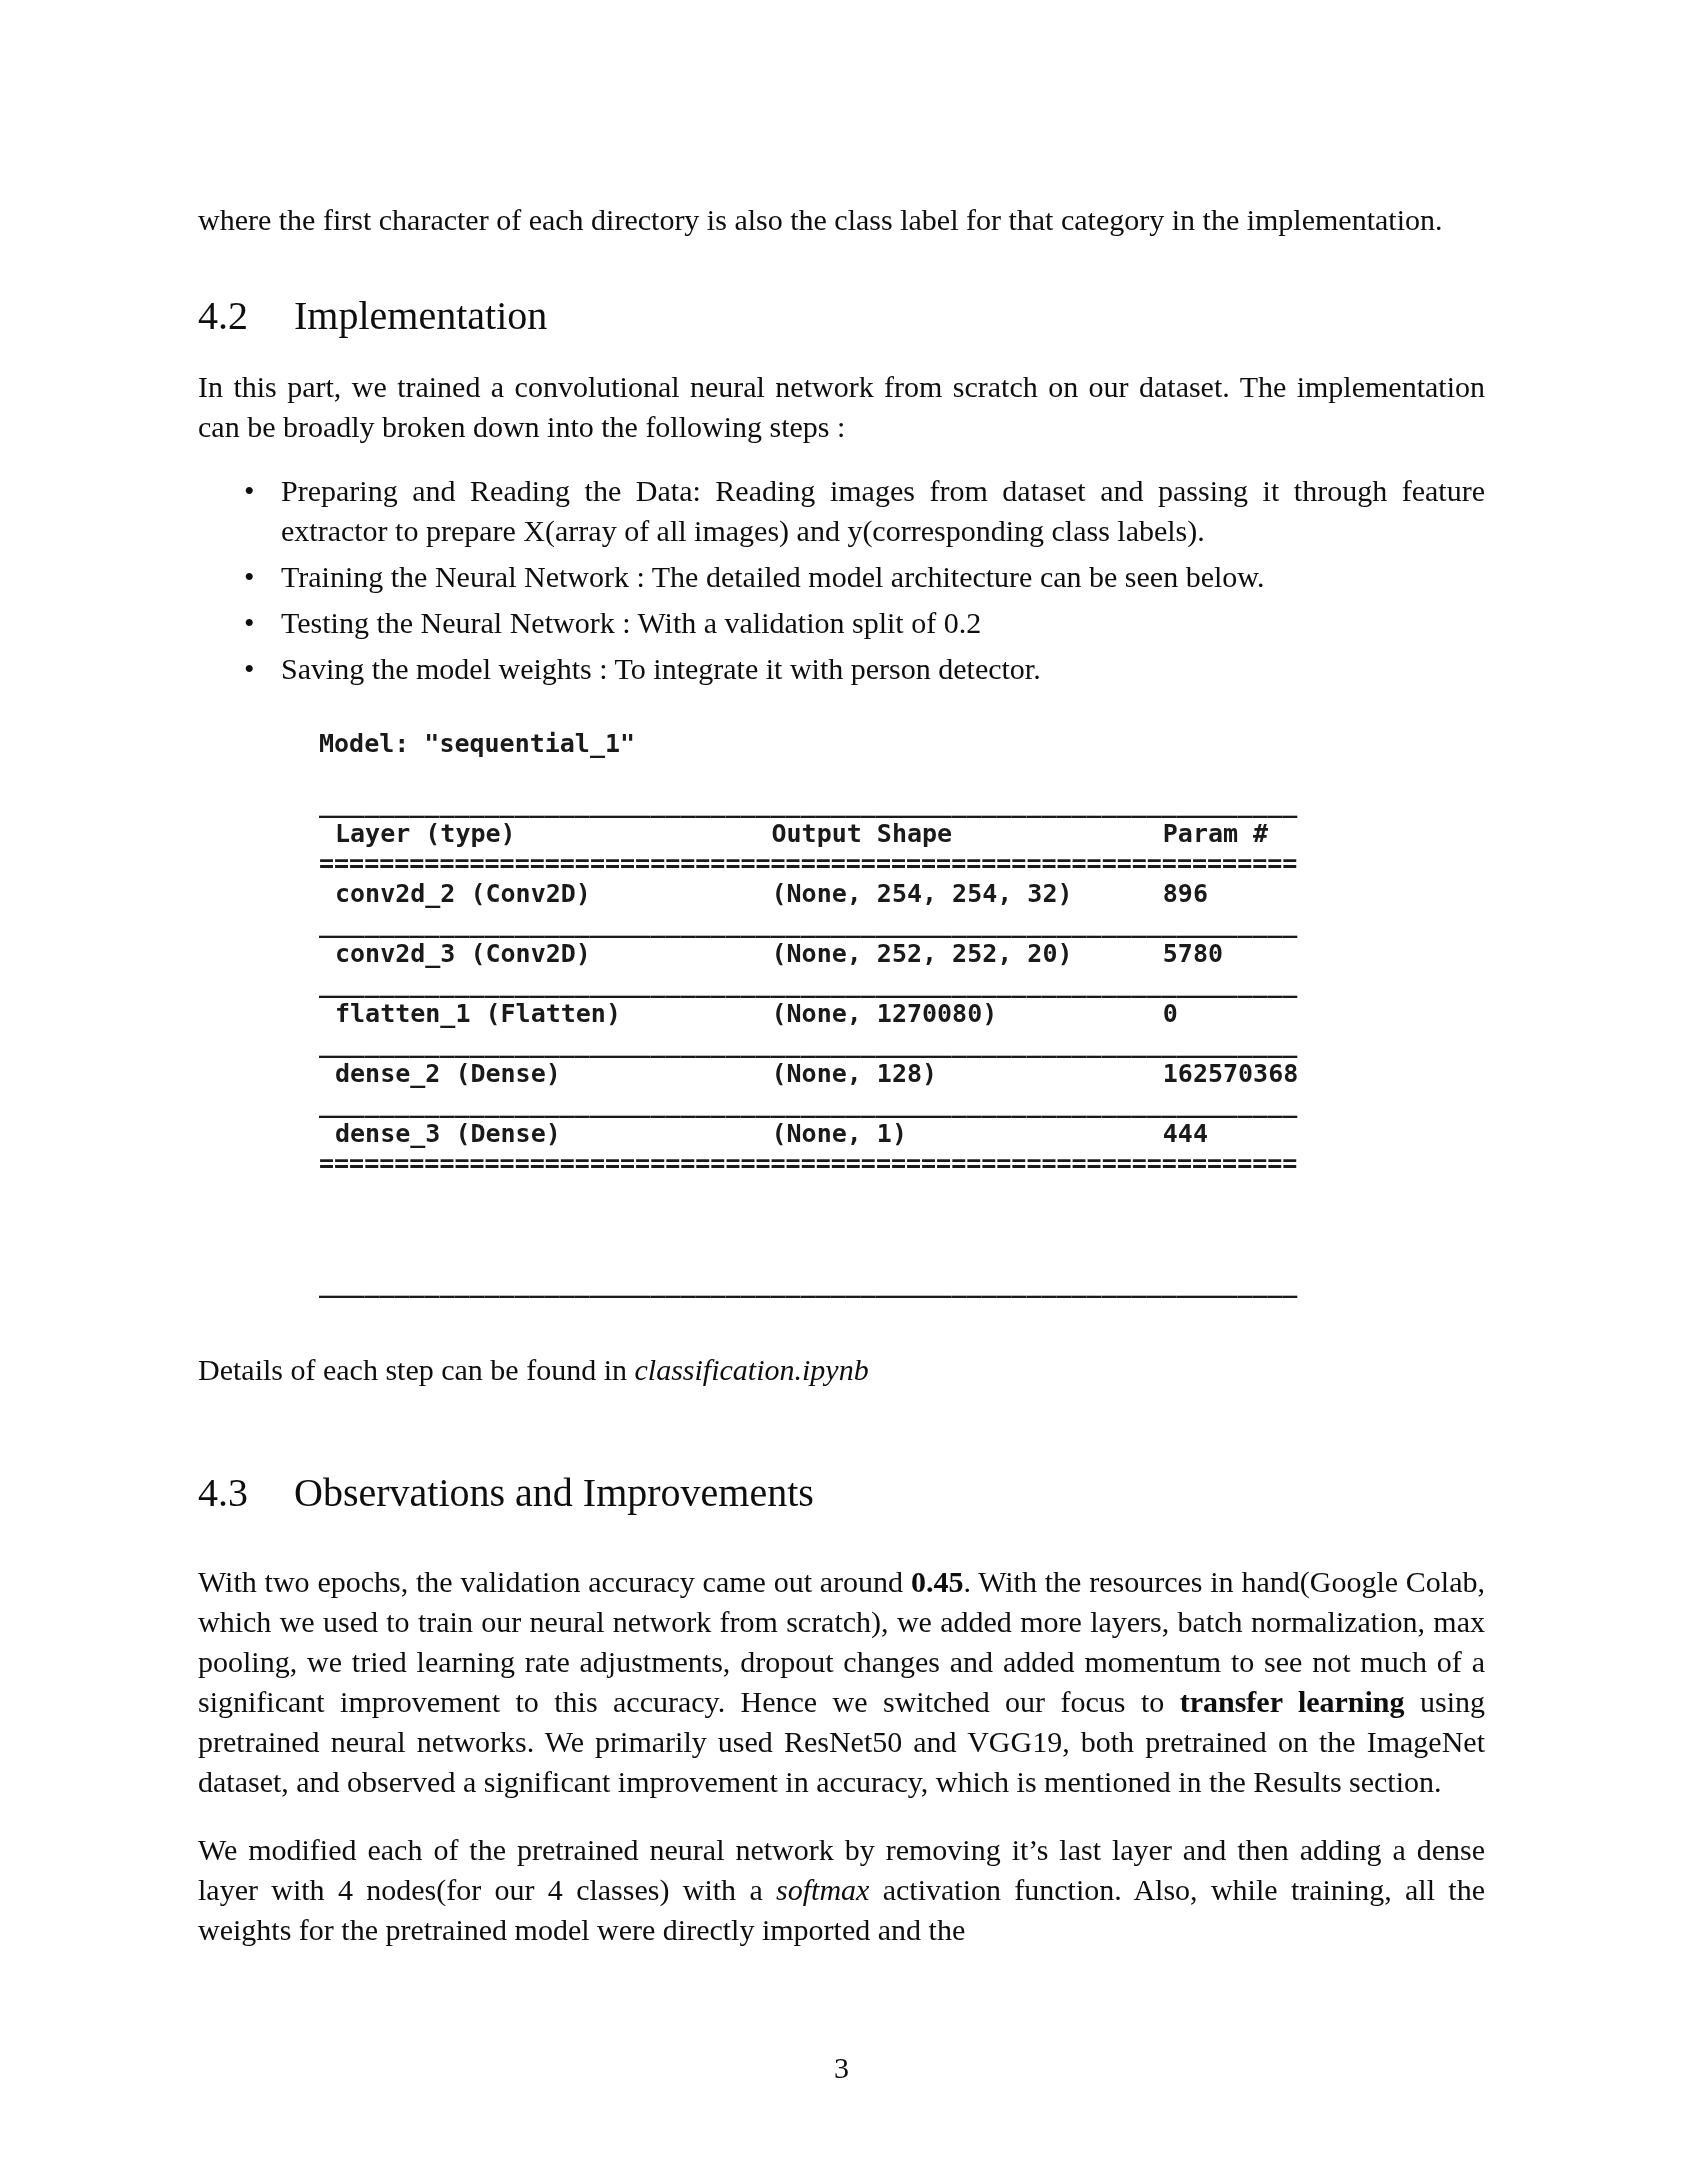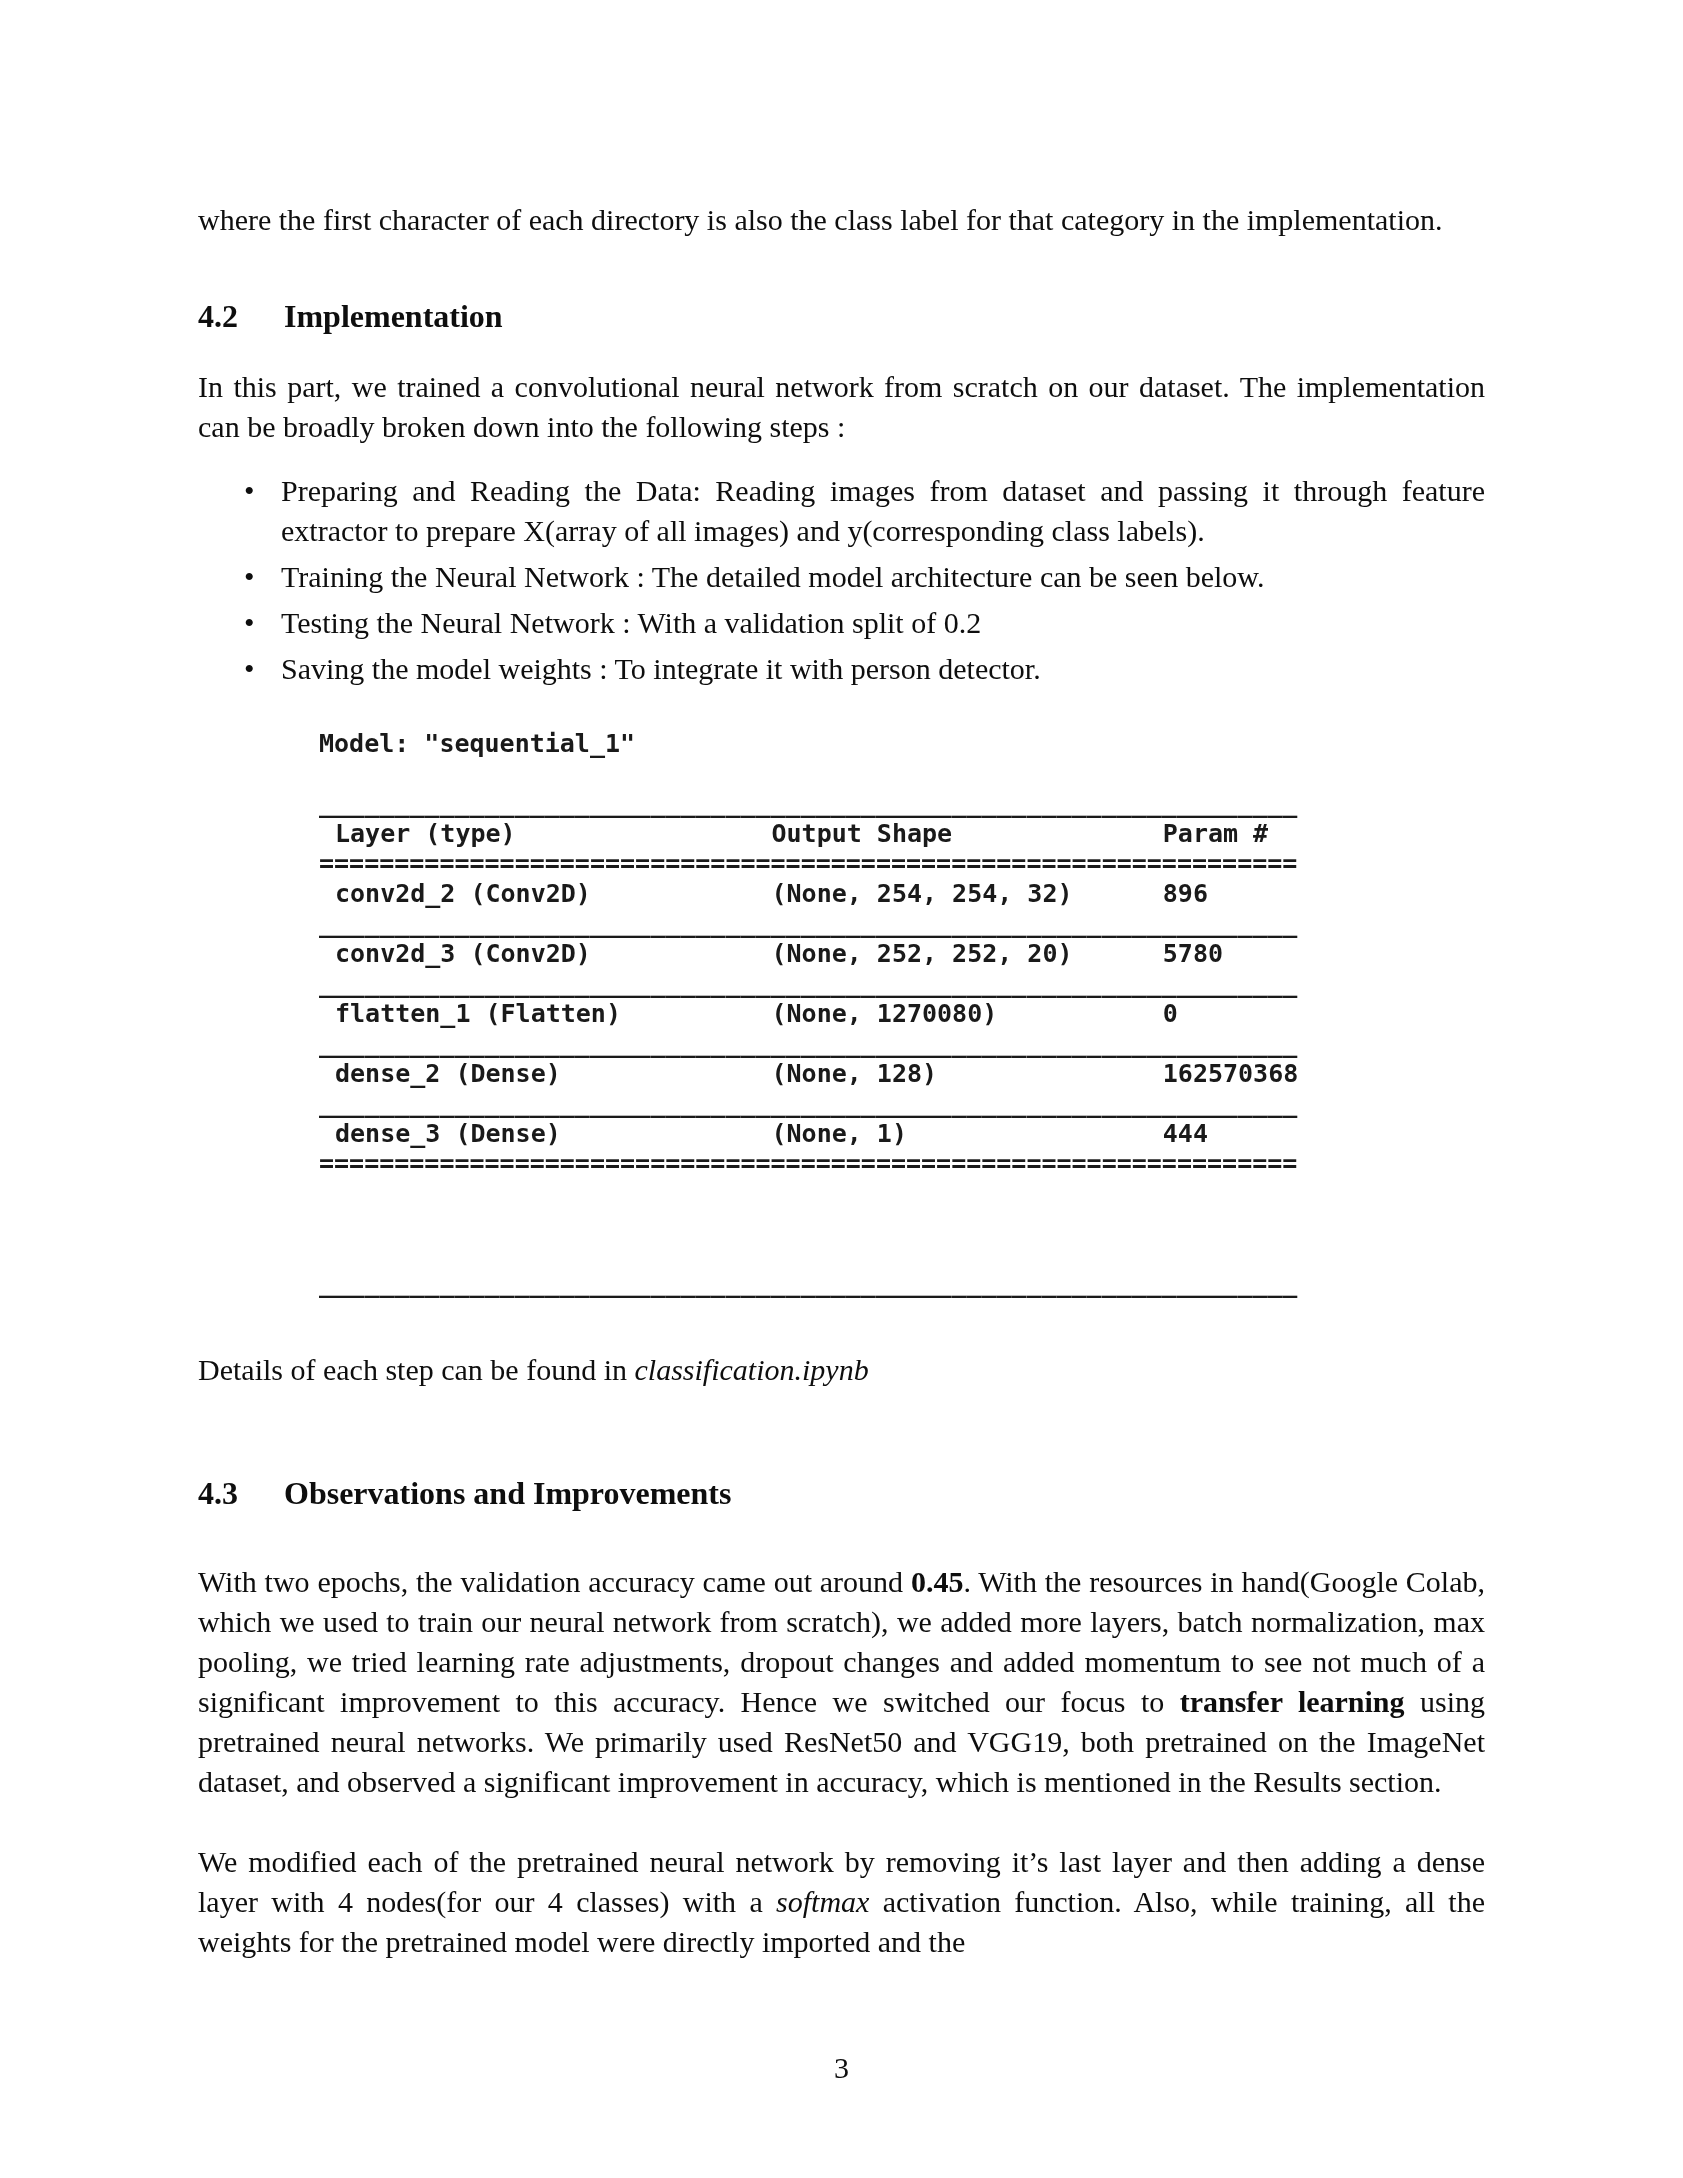--- a/index.html
+++ b/index.html
@@ -17,23 +17,23 @@
     padding: 200px 198px 16px 198px;
   }
   .para {
     font-size: 30px;
     line-height: 40px;
     text-align: justify;
   }
   .section-heading {
     margin-top: 51px;
     margin-bottom: 26px;
-    font-size: 32px;
+    font-size: 40px;
     line-height: 50px;
-    font-weight: bold;
+    font-weight: normal;
   }
   .sec-num { display: inline-block; margin-right: 46px; }
   .p-after-heading { margin-top: 0; }
   .bullets { margin-top: 24px; padding-left: 46px; }
   .bullet-item {
     display: flex;
     font-size: 30px;
     line-height: 40px;
     margin-bottom: 6px;
   }
@@ -50,21 +50,21 @@
   }
   .code-line { white-space: pre; min-height: 30px; }
   .code-row {
     display: grid;
     grid-template-columns: 29ch 26ch 10ch;
     margin-left: 16px;
   }
   .code-row span { white-space: pre; overflow: visible; }
   .details { margin-top: 51px; }
   .h43 { margin-top: 78px; margin-bottom: 44px; }
-  .para-gap { margin-top: 40px; }
+  .para-gap { margin-top: 28px; }
   .page-number {
     position: absolute;
     left: 0; right: 0;
     top: 2051px;
     text-align: center;
     font-size: 30px;
   }
   .b { font-weight: bold; margin-top: 48px; }
   .i { font-style: italic; }
 </style>

